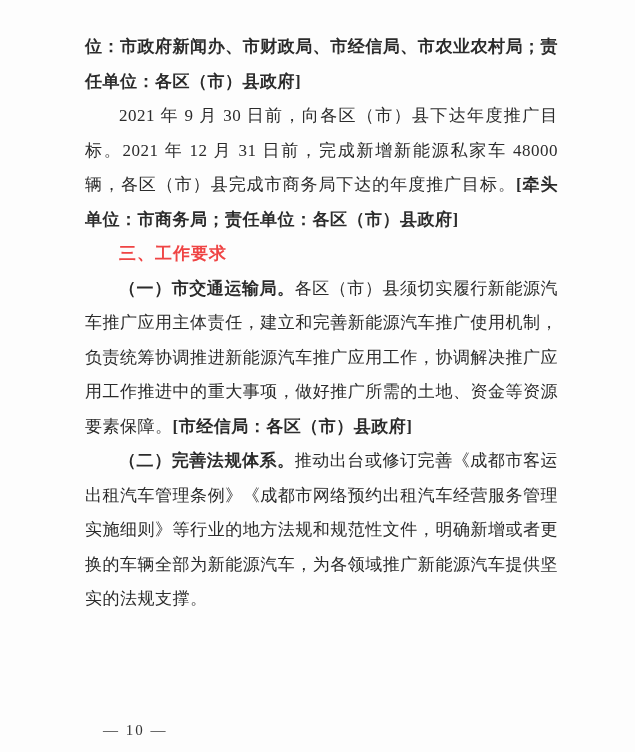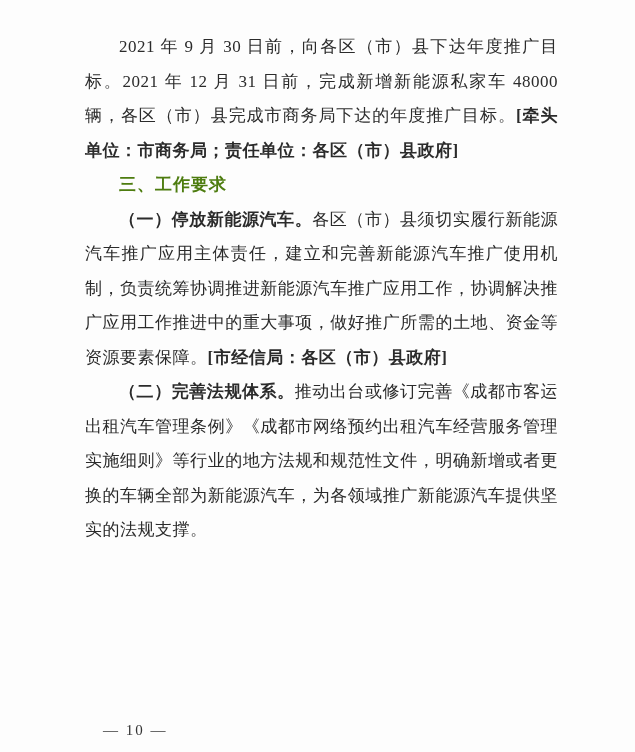--- a/index.html
+++ b/index.html
@@ -27,45 +27,46 @@
   .indent { text-indent: 2em; }
   .b { font-weight: 700; }
   .section-heading {
     margin: 0;
     font-size: 17px;
     line-height: 34.5px;
     font-weight: 700;
     text-indent: 2em;
     font-family: "Liberation Sans", "DejaVu Sans", sans-serif;
     letter-spacing: 1px;
-    color: #4d7c0f;
+    color: #ef4444;
   }
   .page-number {
     position: absolute;
     left: 103px;
     top: 722px;
     font-size: 15px;
     letter-spacing: 2px;
     color: #333;
     font-family: "Liberation Serif", "DejaVu Serif", serif;
     text-align: center;
   }
 </style>
 </head>
 <body>
 
 <div class="page">
   <div class="doc-body">
 
+    <p class="para"><span class="b">位：市政府新闻办、市财政局、市经信局、市农业农村局；责任单位：各区（市）县政府]</span></p>
 
     <p class="para indent"><span>2021 年 9 月 30 日前，向各区（市）县下达年度推广目标。2021 年 12 月 31 日前，完成新增新能源私家车 48000 辆，各区（市）县完成市商务局下达的年度推广目标。</span><span class="b">[牵头单位：市商务局；责任单位：各区（市）县政府]</span></p>
 
 
     <h3 class="section-heading">三、工作要求</h3>
 
-    <p class="para indent"><span class="b">（一）停放新能源汽车。</span><span>各区（市）县须切实履行新能源汽车推广应用主体责任，建立和完善新能源汽车推广使用机制，负责统筹协调推进新能源汽车推广应用工作，协调解决推广应用工作推进中的重大事项，做好推广所需的土地、资金等资源要素保障。</span><span class="b">[市经信局：各区（市）县政府]</span></p>
+    <p class="para indent"><span class="b">（一）市交通运输局。</span><span>各区（市）县须切实履行新能源汽车推广应用主体责任，建立和完善新能源汽车推广使用机制，负责统筹协调推进新能源汽车推广应用工作，协调解决推广应用工作推进中的重大事项，做好推广所需的土地、资金等资源要素保障。</span><span class="b">[市经信局：各区（市）县政府]</span></p>
 
     <p class="para indent"><span class="b">（二）完善法规体系。</span><span>推动出台或修订完善《成都市客运出租汽车管理条例》《成都市网络预约出租汽车经营服务管理实施细则》等行业的地方法规和规范性文件，明确新增或者更换的车辆全部为新能源汽车，为各领域推广新能源汽车提供坚实的法规支撑。</span></p>
 
   </div>
 
   <div class="page-number">— 10 —</div>
 </div>
 
 </body></html>

